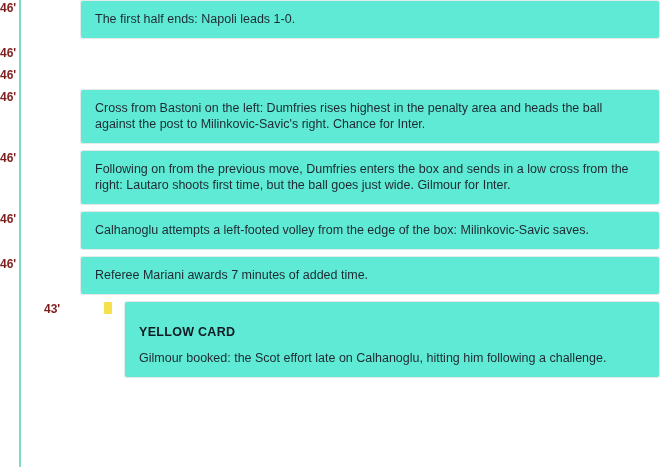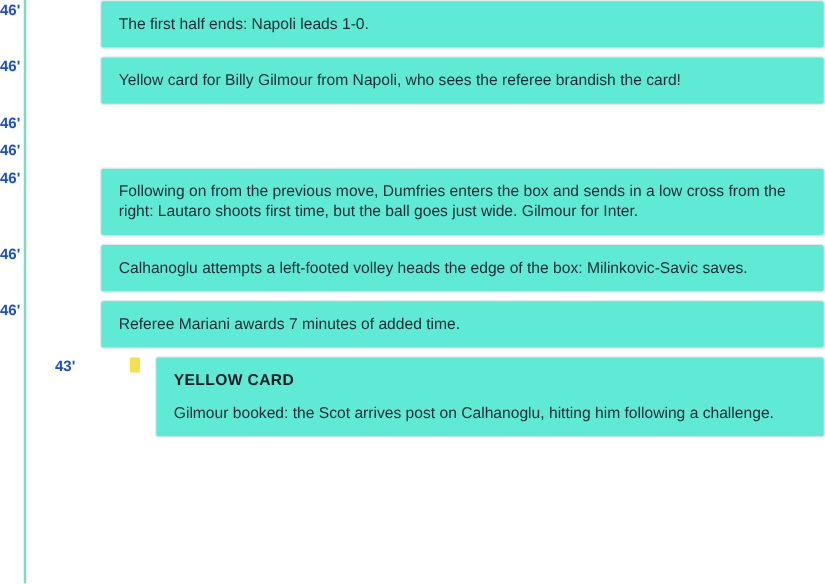--- a/index.html
+++ b/index.html
@@ -39,21 +39,21 @@
     align-items: flex-start;
     width: 660px;
   }
 
   .minute {
     width: 60px;
     flex: 0 0 60px;
     padding-left: 0px;
     font-size: 12px;
     font-weight: bold;
-    color: #1d4ed8;
+    color: #7f1d1d;
     line-height: 14px;
     position: relative;
     z-index: 3;
   }
   .minute span.m {
     display: inline-block;
     background: #ffffff;
     padding: 1px 2px 1px 0;
   }
 
@@ -85,79 +85,79 @@
   .bubble .text {
     font-size: 12.5px;
     line-height: 16px;
     color: #1f2933;
   }
   .bubble .title {
     font-size: 12.5px;
     font-weight: bold;
     letter-spacing: 0.3px;
     color: #111a22;
-    margin: 0 0 10px 0;
+    margin: 12px 0 10px 0;
     line-height: 16px;
   }
 </style>
 </head>
 <body>
 
 <div id="page">
   <div class="timeline">
     <div class="rail" style="background: rgb(125, 219, 195);"></div>
     <div id="events">
         <div class="event" style="margin-top: 0px;">
           <div class="minute"><span class="m">46'</span></div>
           <div class="card-slot"></div>
           <div class="bubble">
             <div class="text">The first half ends: Napoli leads 1-0.</div>
           </div>
         </div>
         <div class="event" style="margin-top: 6px;">
           <div class="minute"><span class="m">46'</span></div>
           <div class="card-slot"></div>
-          <div class="bubble">
-            <div class="text">Yellow card for Billy Gilmour from Napoli, who sees the referee brandish the card!</div>
-          </div>
         </div>
         <div class="event" style="margin-top: 6px;">
           <div class="minute"><span class="m">46'</span></div>
           <div class="card-slot"></div>
         </div>
         <div class="event" style="margin-top: 6px;">
           <div class="minute"><span class="m">46'</span></div>
           <div class="card-slot"></div>
+          <div class="bubble">
+            <div class="text">Cross from Bastoni on the left: Dumfries rises highest in the penalty area and heads the ball against the post to Milinkovic-Savic's right. Chance for Inter.</div>
+          </div>
         </div>
         <div class="event" style="margin-top: 6px;">
           <div class="minute"><span class="m">46'</span></div>
           <div class="card-slot"></div>
           <div class="bubble">
             <div class="text">Following on from the previous move, Dumfries enters the box and sends in a low cross from the right: Lautaro shoots first time, but the ball goes just wide. Gilmour for Inter.</div>
           </div>
         </div>
         <div class="event" style="margin-top: 6px;">
           <div class="minute"><span class="m">46'</span></div>
           <div class="card-slot"></div>
           <div class="bubble">
-            <div class="text">Calhanoglu attempts a left-footed volley heads the edge of the box: Milinkovic-Savic saves.</div>
+            <div class="text">Calhanoglu attempts a left-footed volley from the edge of the box: Milinkovic-Savic saves.</div>
           </div>
         </div>
         <div class="event" style="margin-top: 6px;">
           <div class="minute"><span class="m">46'</span></div>
           <div class="card-slot"></div>
           <div class="bubble">
             <div class="text">Referee Mariani awards 7 minutes of added time.</div>
           </div>
         </div>
         <div class="event" style="margin-top: 6px; padding-left: 44px;">
           <div class="minute"><span class="m">43'</span></div>
           <div class="card-slot">
             <span class="cardicon yellow" style="background: rgb(245, 225, 75);"></span>
           </div>
           <div class="bubble">
             <div class="title">YELLOW CARD</div>
-            <div class="text">Gilmour booked: the Scot arrives post on Calhanoglu, hitting him following a challenge.</div>
+            <div class="text">Gilmour booked: the Scot effort late on Calhanoglu, hitting him following a challenge.</div>
           </div>
         </div>
       </div>
   </div>
 </div>
 
 </body></html>

